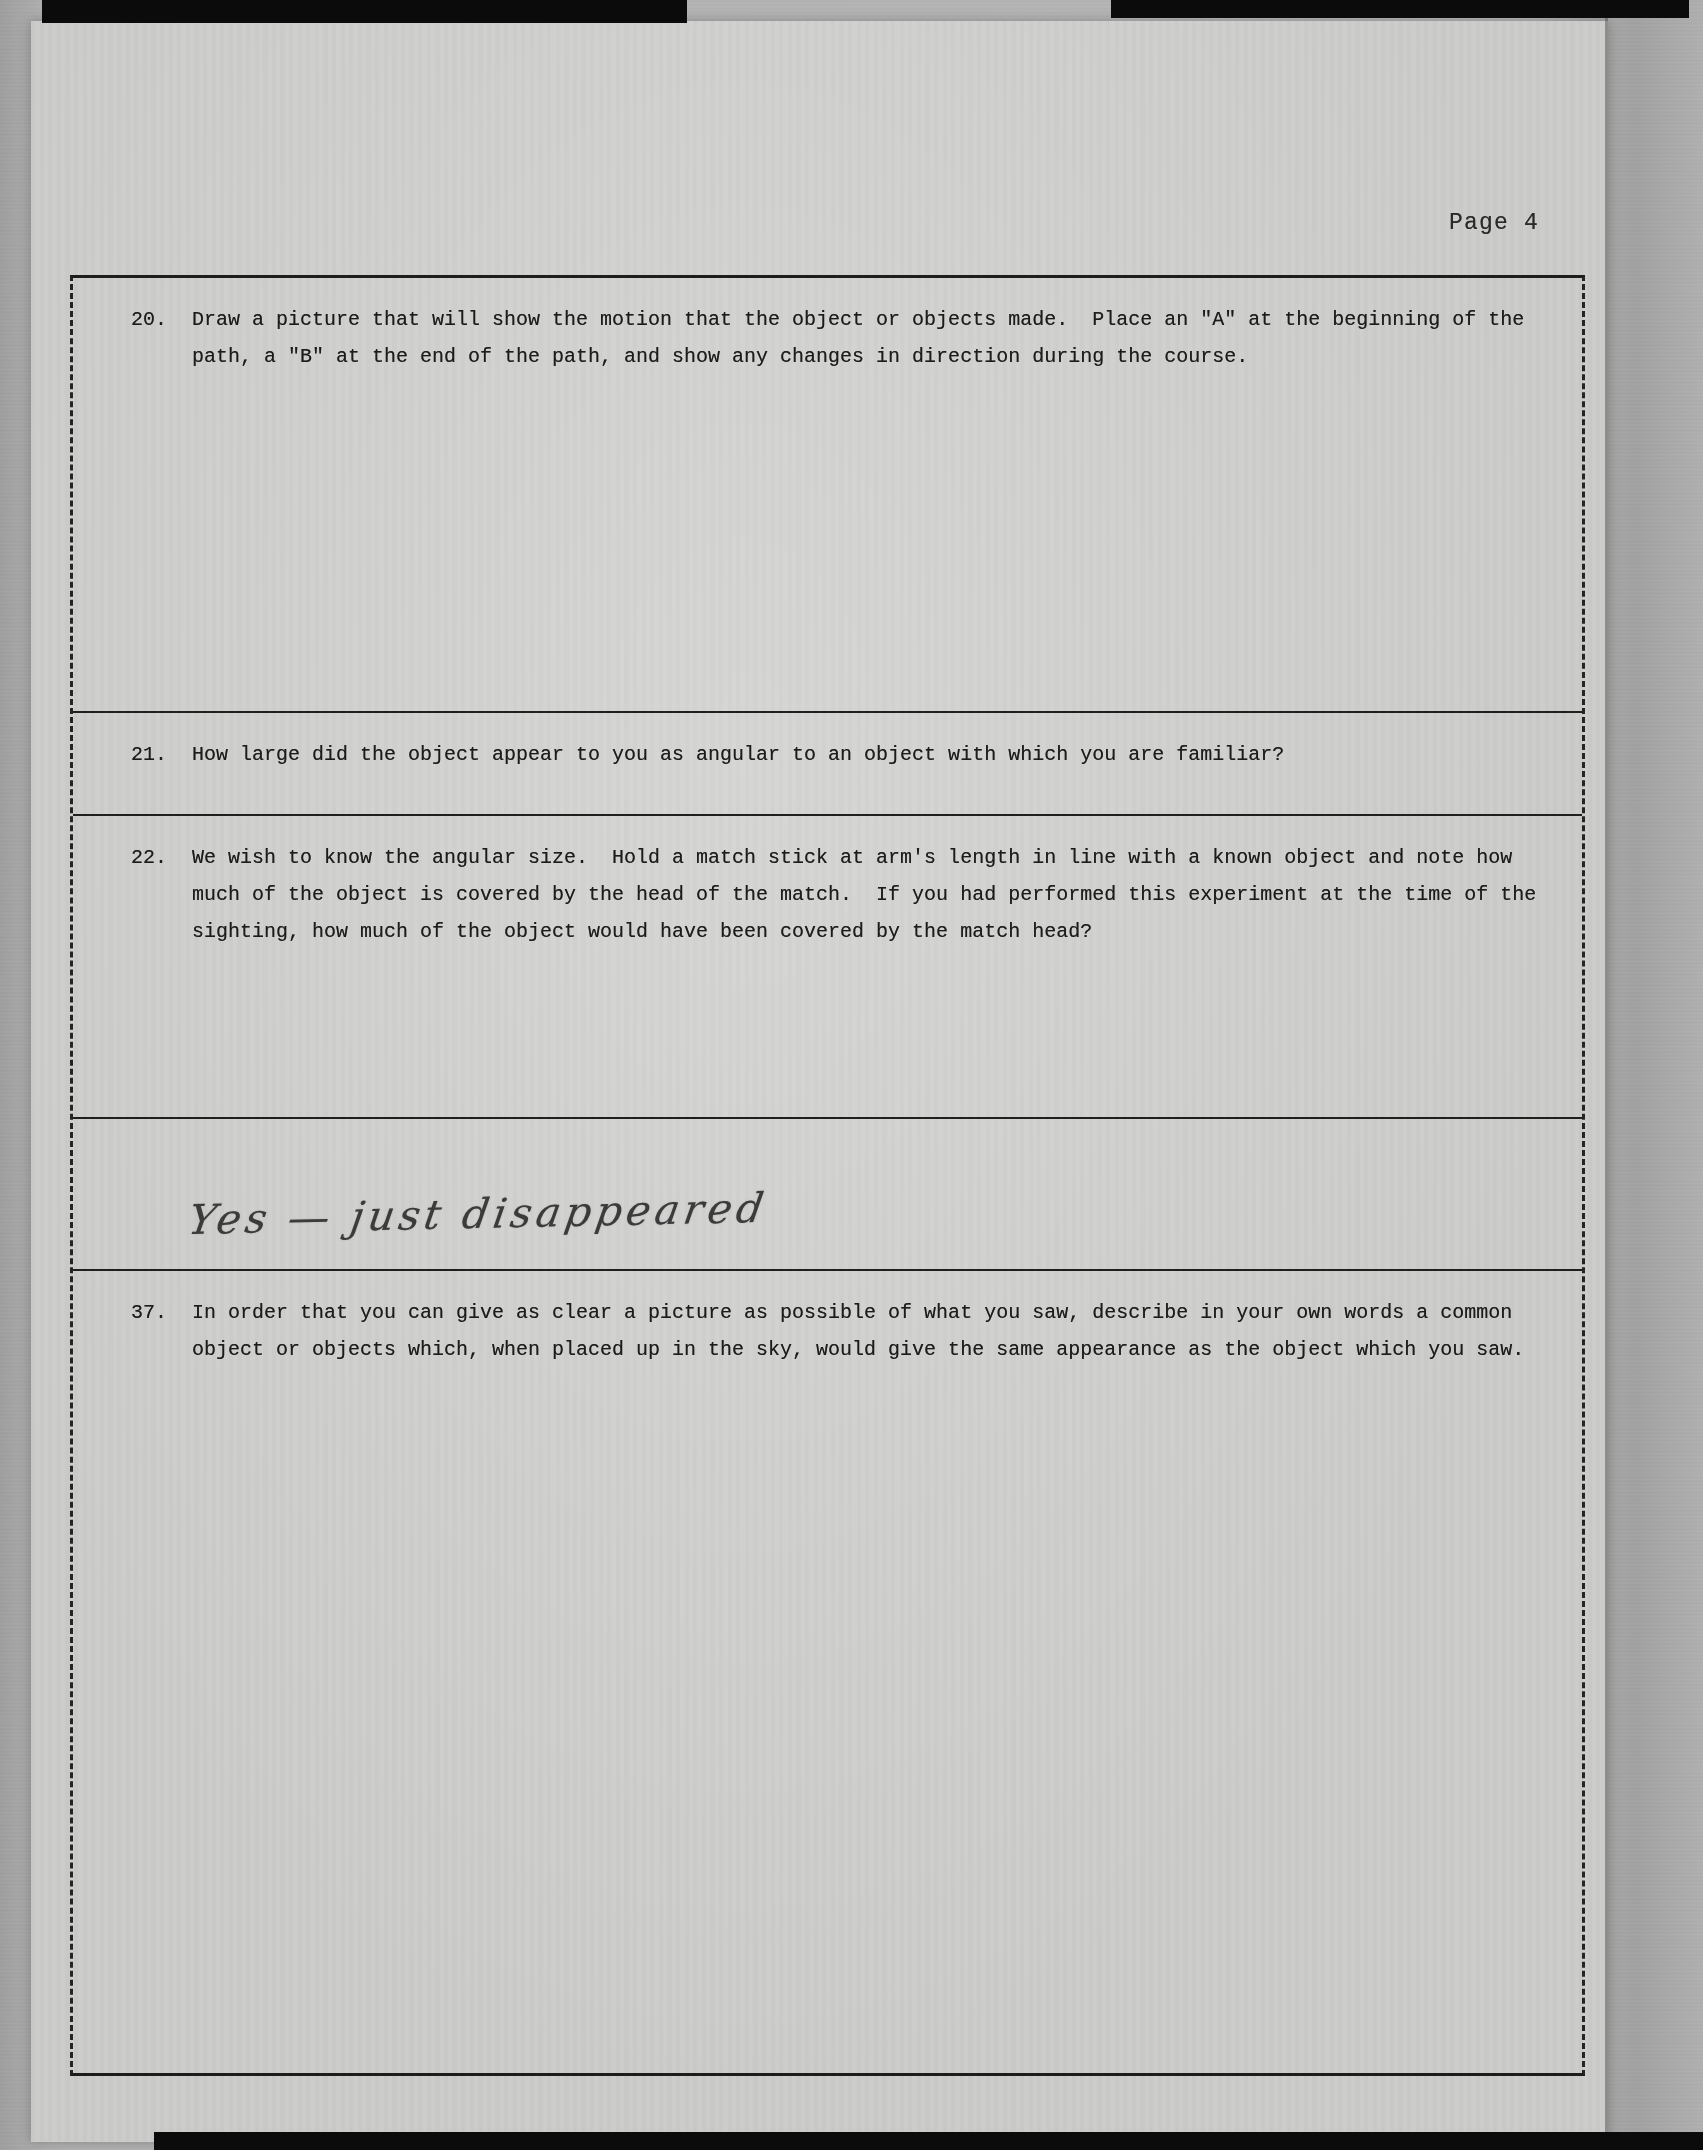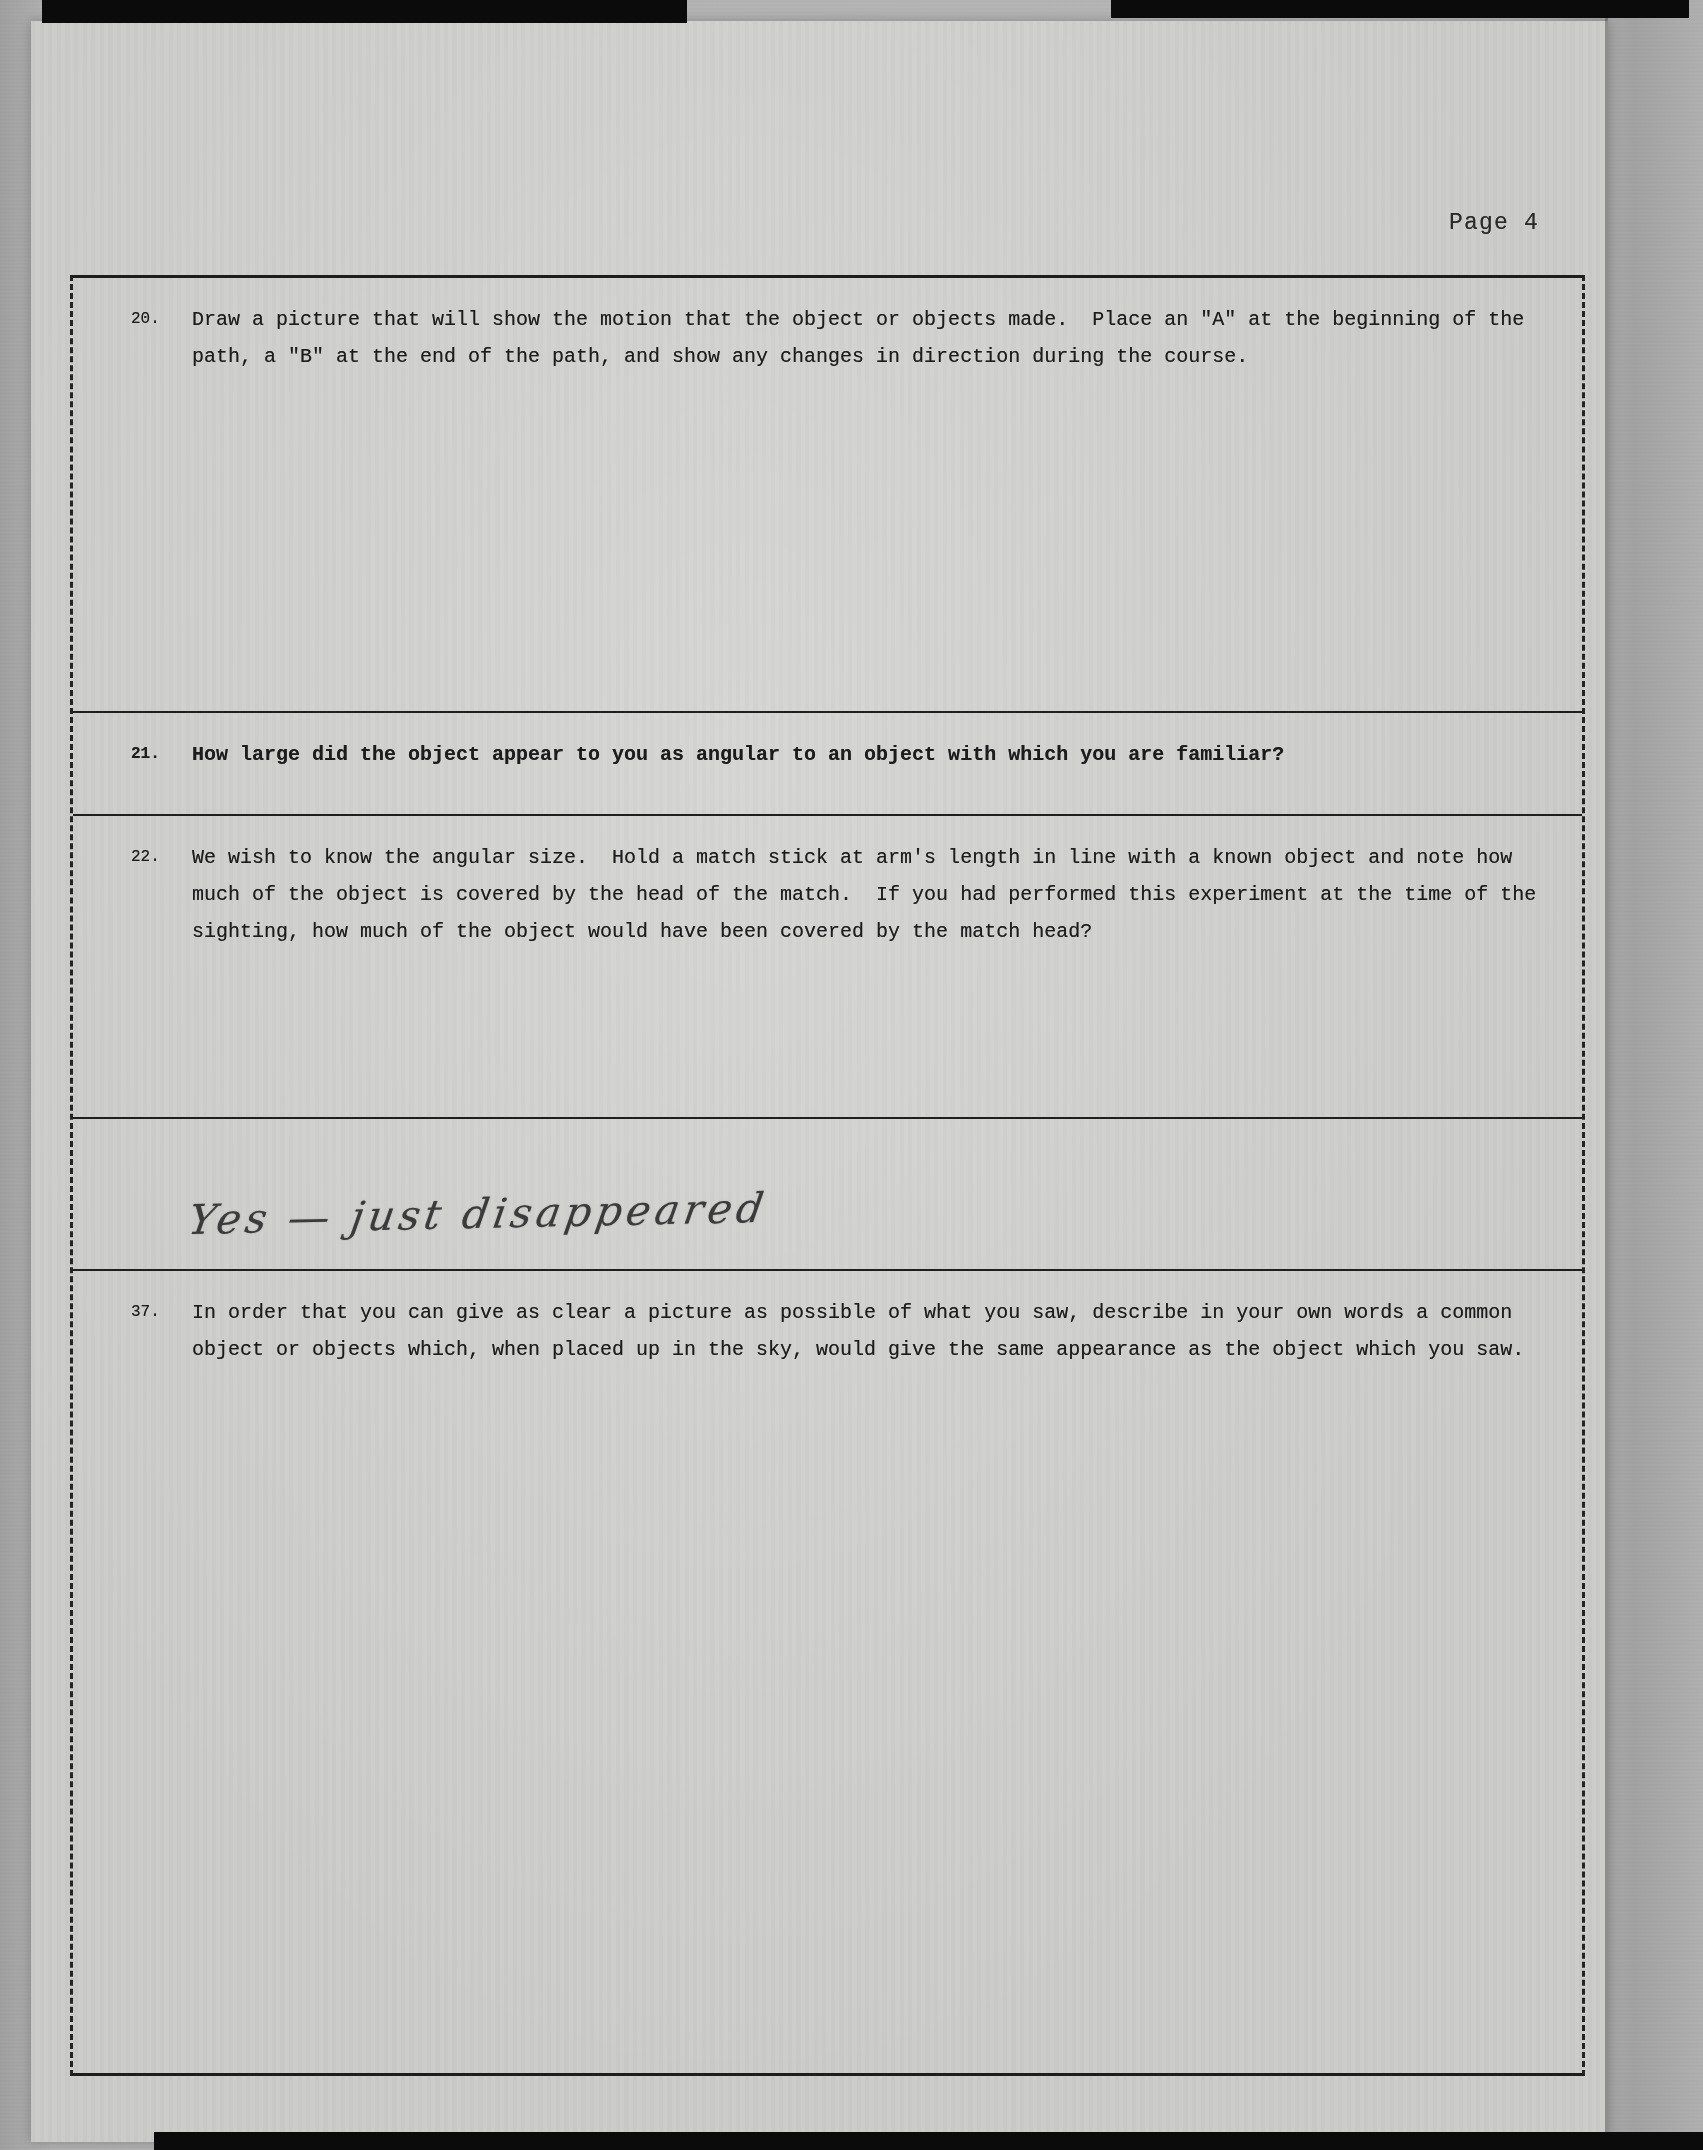--- a/index.html
+++ b/index.html
@@ -69,32 +69,32 @@
 
   .q-section {
     position: relative;
     box-sizing: border-box;
     padding: 23.4px 24.6px 0 58px;
   }
   .q-section + .q-section {
     border-top: 2.5px solid #1f1f1f;
   }
   .q-sec-20 { height: 433px; }
-  .q-sec-21 { height: 103px; font-weight: bold; }
+  .q-sec-21 { height: 103px; }
   .q-sec-22 { height: 303px; }
   .q-sec-23 { height: 152px; }
   .q-sec-24 { height: 678px; }
 
   .q-line {
     display: flex;
     align-items: flex-start;
   }
   .q-num {
     flex: 0 0 61px;
-    font-size: 16px;
+    font-size: 20px;
     color: #1c1c1c;
     line-height: 37px;
     text-shadow: 0 0 0.6px rgba(0,0,0,0.5);
   }
   .q-text {
     flex: 1 1 auto;
     max-width: 1358px;
     font-size: 20px;
     line-height: 37px;
     color: #1c1c1c;

